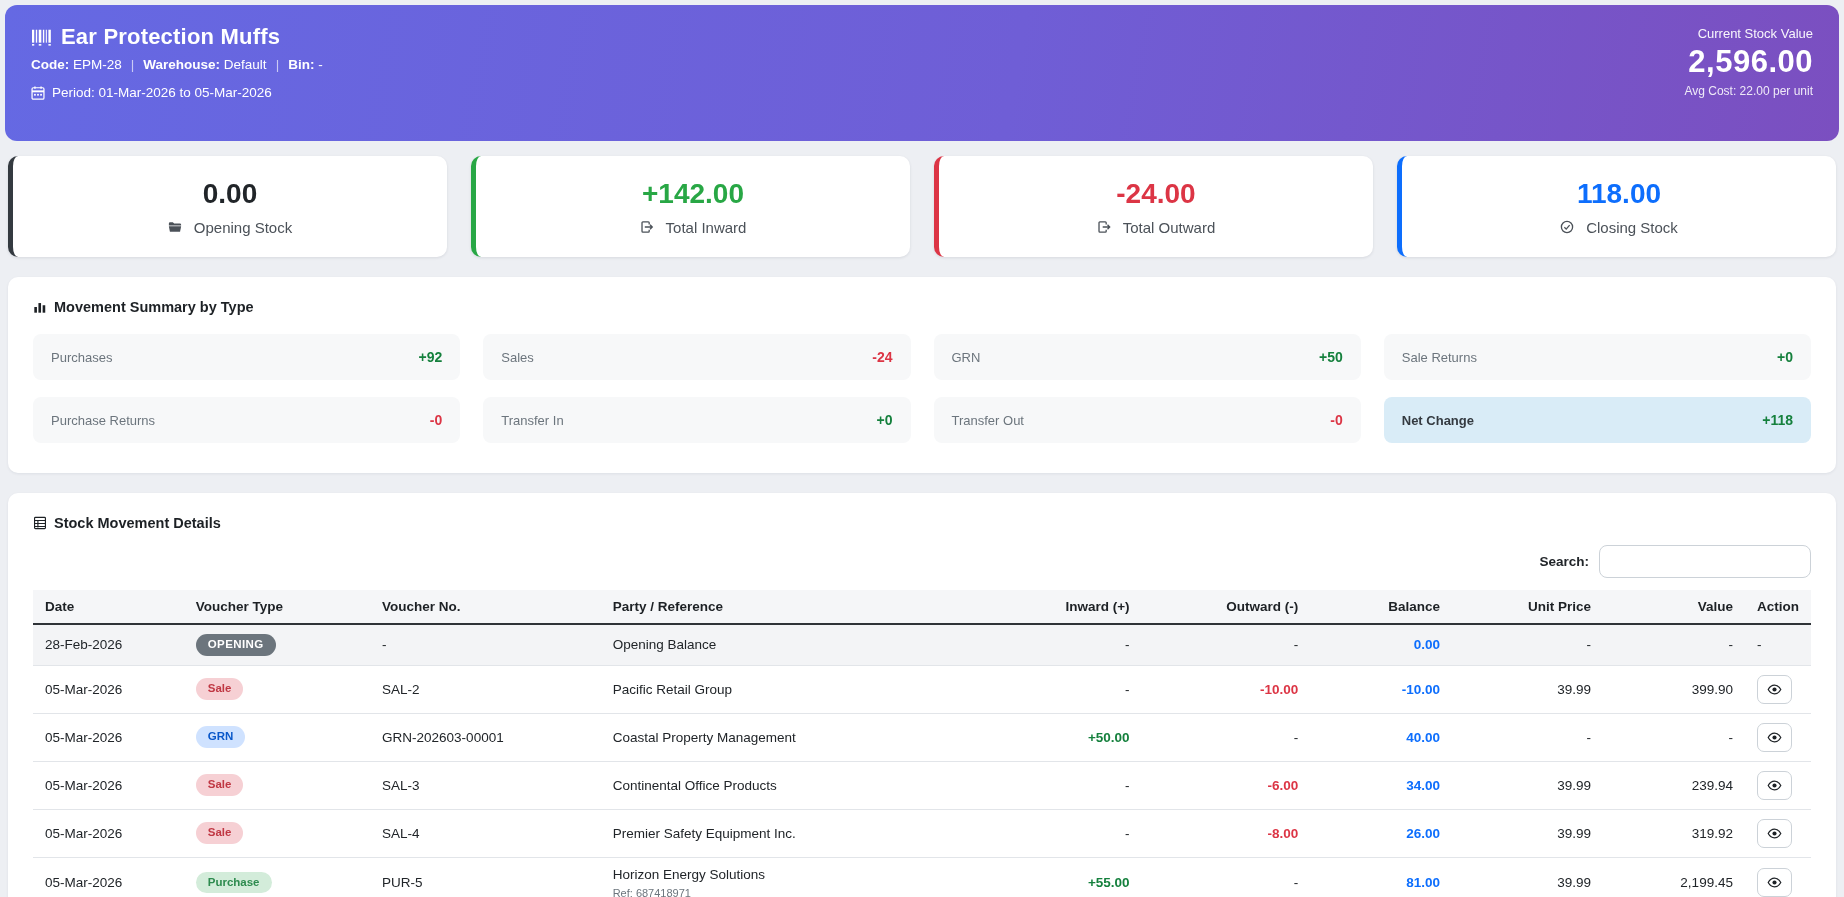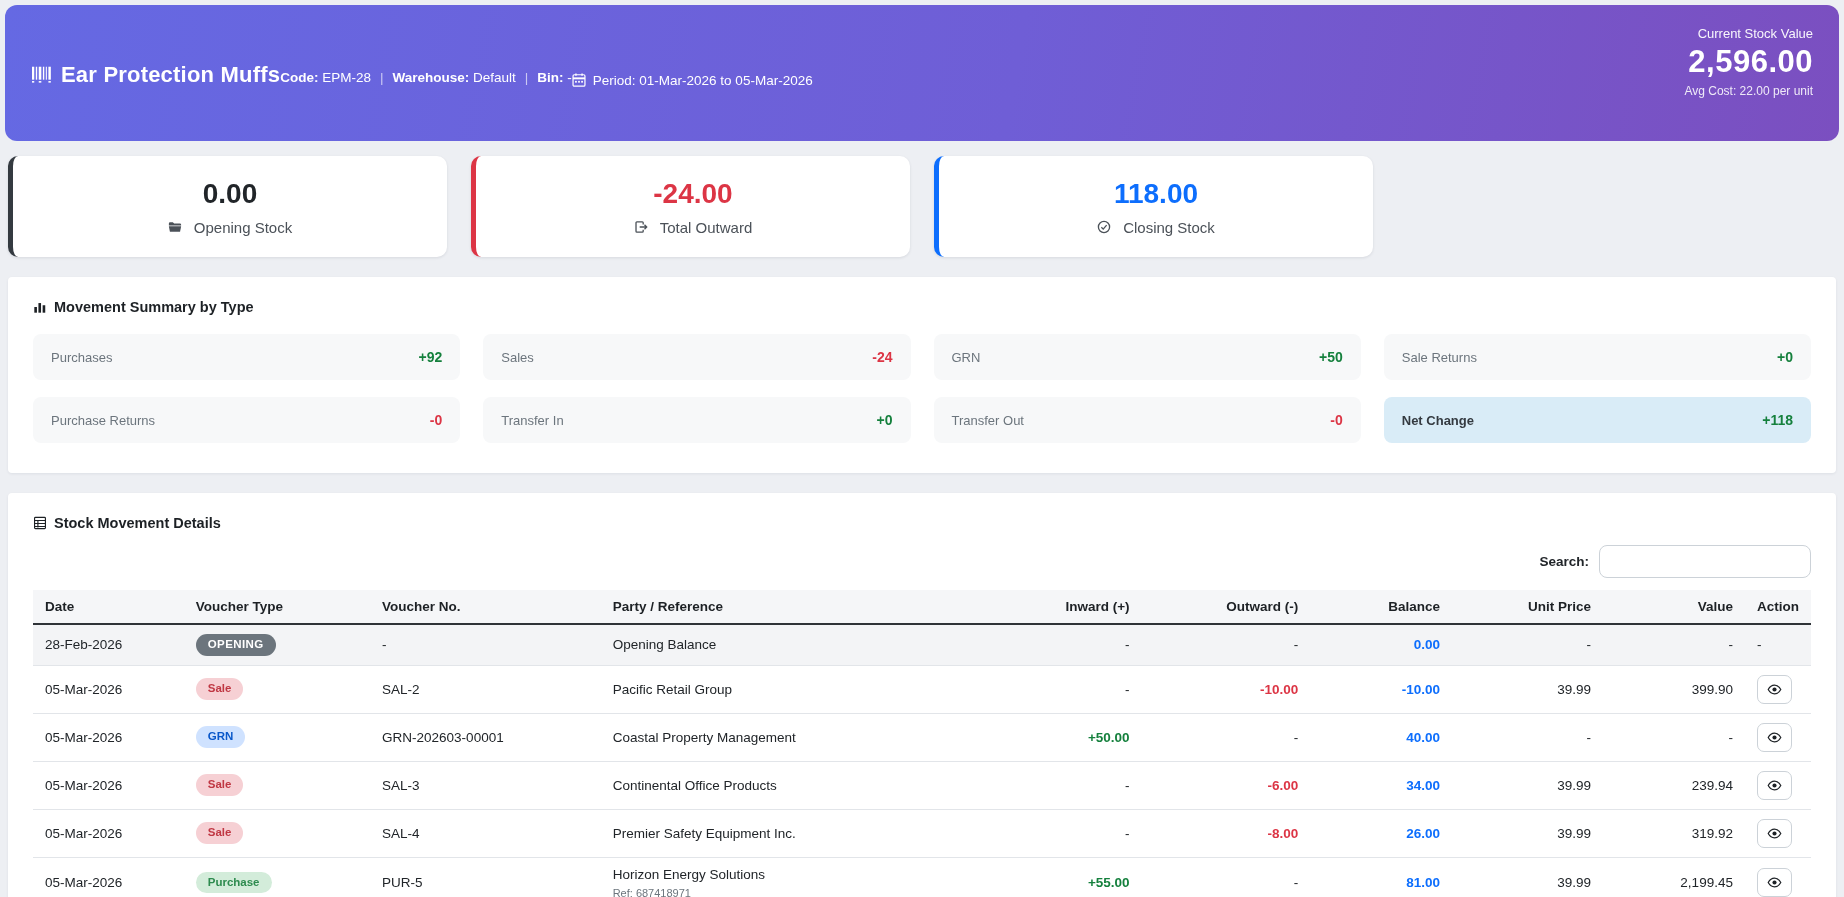--- a/index.html
+++ b/index.html
@@ -11,21 +11,21 @@
     color:#212529;
   }
   .page { padding:5px 5px 0 5px; }
 
   
   .banner {
     height:136px; border-radius:12px; padding:17px 26px 16px 26px;
     background:linear-gradient(100deg,#6569e3 0%,#6f5ed6 55%,#7b4fc0 100%);
     color:#fff; display:flex; justify-content:space-between;
   }
-  .banner-left { display:flex; flex-direction:row; }
+  .banner-left { display:flex; flex-direction:column; }
   .title-row { display:flex; align-items:center; gap:9px; margin-top:2px; }
   .title-row h1 { font-size:22px; font-weight:700; margin:0; letter-spacing:.2px; }
   .meta-row { margin-top:7px; font-size:13.5px; display:flex; align-items:center; gap:9px; }
   .meta-row b { font-weight:700; }
   .sep { opacity:.65; font-weight:400; }
   .period-row { margin-top:13px; font-size:13.5px; display:flex; align-items:center; gap:7px; }
   .banner-right { text-align:right; padding-top:4px; }
   .stock-value-label { font-size:13px; opacity:.95; }
   .stock-value { font-size:31px; font-weight:700; margin-top:3px; letter-spacing:.5px; }
   .avg-cost { font-size:12px; opacity:.88; margin-top:4px;text-align:center; }
@@ -41,21 +41,21 @@
     background:#fff; height:101px; border-radius:10px;
     border-left:5px solid var(--accent,#343a40);
     box-shadow:0 1px 3px rgba(20,30,50,.10);
     display:flex; flex-direction:column; align-items:center; justify-content:center; gap:9px;
   }
   .card-value { font-size:28px; font-weight:700; }
   .card-label { font-size:15px; color:#4b5158; display:flex; align-items:center; gap:12px; }
 
   
   .panel {
-    background:#fff; border-radius:4px; box-shadow:0 1px 3px rgba(20,30,50,.07);
+    background:#fff; border-radius:10px; box-shadow:0 1px 3px rgba(20,30,50,.07);
     margin:20px 3px 0 3px; padding:22px 25px;
   }
   .panel-title { font-size:14.5px; font-weight:700; color:#1d2125; display:flex; align-items:center; gap:7px; }
   .summary-grid {
     margin-top:19px; display:grid; grid-template-columns:repeat(4,1fr);
     gap:17px 23px; padding-bottom:8px;
   }
   .summary-item {
     background:#f7f8f9; border-radius:8px; padding:15px 18px;
     display:flex; align-items:center; justify-content:space-between;
@@ -160,20 +160,32 @@
       <article class="card" style="--accent: #343a40;">
         <div class="card-value" style="color: rgb(33, 37, 41);">0.00</div>
         <div class="card-label">
           <span class="icon">
             <svg viewBox="0 0 16 16" width="14" height="14" fill="currentColor">
               <path d="M1 4a1.3 1.3 0 0 1 1.3-1.3h3.2L7 4.1h6.7A1.3 1.3 0 0 1 15 5.4v.8H1z"></path>
               <path d="M1 7h14l-1.2 6.3H2.2z"></path>
             </svg>
           </span>
           <span>Opening Stock</span>
+        </div>
+      </article>
+      <article class="card" style="--accent: #28a745;">
+        <div class="card-value" style="color: rgb(40, 167, 69);">+142.00</div>
+        <div class="card-label">
+          <span class="icon">
+            <svg viewBox="0 0 16 16" width="14" height="14" fill="none" stroke="currentColor" stroke-width="1.5">
+              <path d="M10.5 5V3.2a1 1 0 0 0-1-1H3.3a1 1 0 0 0-1 1v9.6a1 1 0 0 0 1 1h6.2a1 1 0 0 0 1-1V11"></path>
+              <path d="M5.5 8h8.5M11.5 5.5 14 8l-2.5 2.5"></path>
+            </svg>
+          </span>
+          <span>Total Inward</span>
         </div>
       </article>
       <article class="card" style="--accent: #dc3545;">
         <div class="card-value" style="color: rgb(220, 53, 69);">-24.00</div>
         <div class="card-label">
           <span class="icon">
             <svg viewBox="0 0 16 16" width="14" height="14" fill="none" stroke="currentColor" stroke-width="1.5">
               <path d="M10.5 5V3.2a1 1 0 0 0-1-1H3.3a1 1 0 0 0-1 1v9.6a1 1 0 0 0 1 1h6.2a1 1 0 0 0 1-1V11"></path>
               <path d="M6.5 8h8M12 5.5 14.5 8 12 10.5"></path>
             </svg>

